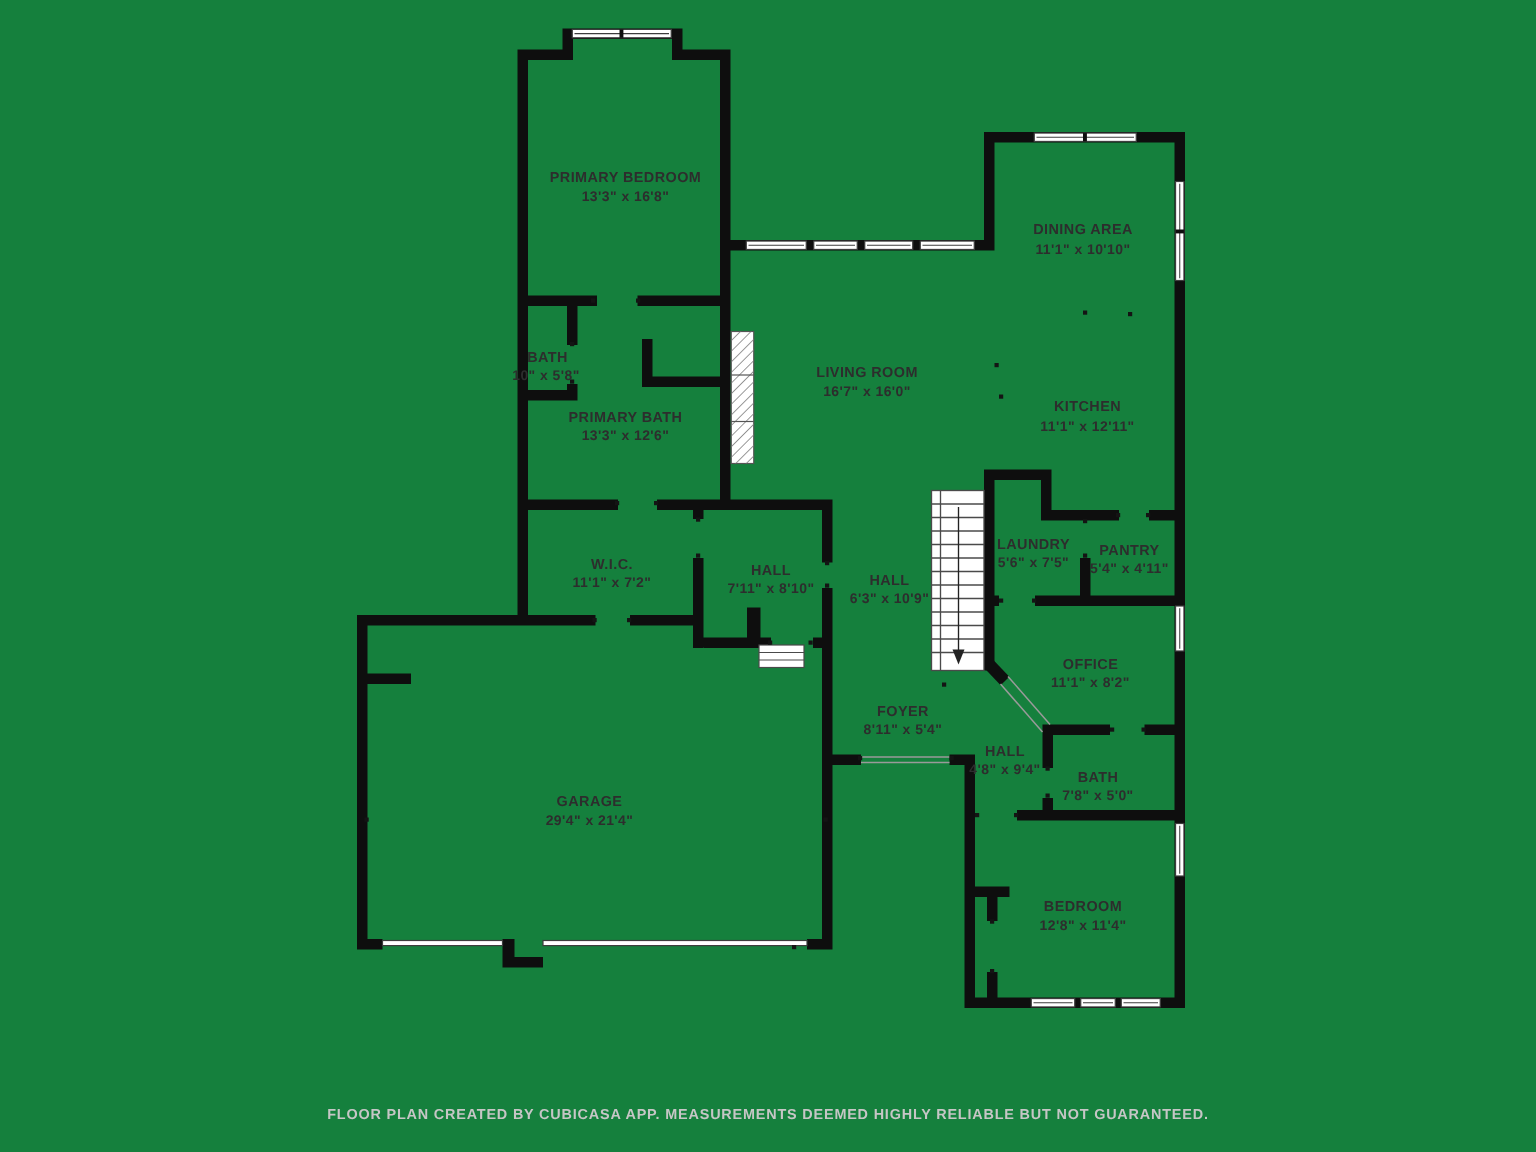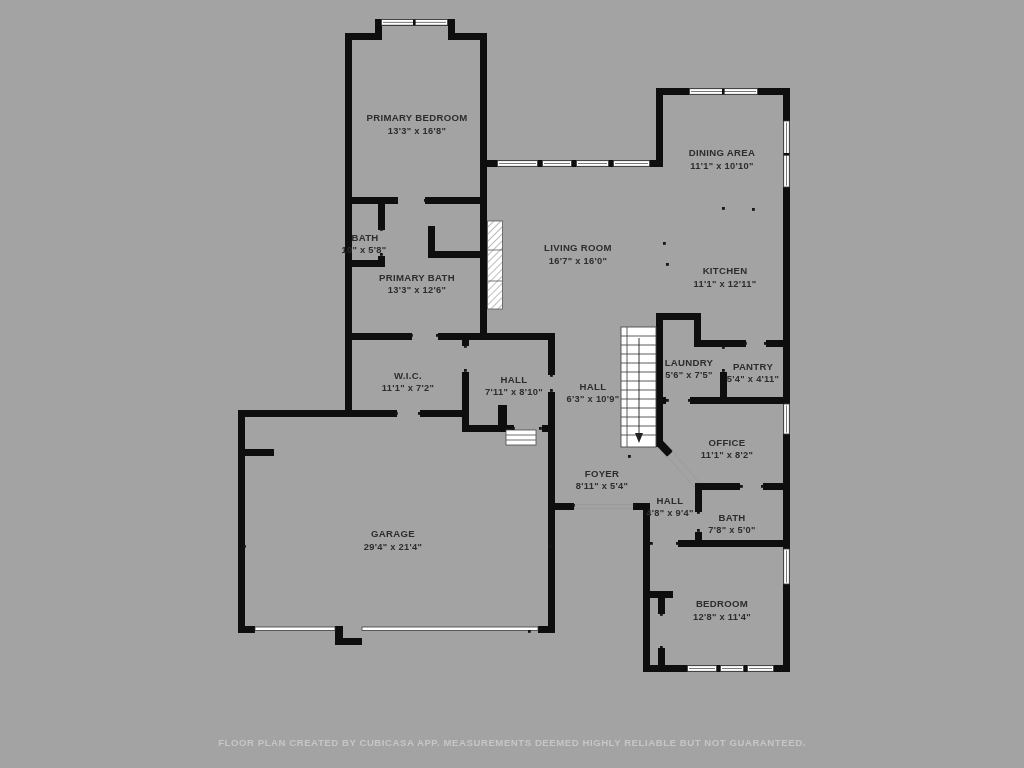--- a/index.html
+++ b/index.html
@@ -1,16 +1,16 @@
 <!DOCTYPE html>
 <html><head>
 <meta charset="utf-8">
 <style>
   html,body{margin:0;padding:0;background:#ffffff;}
-  .page{width:1024px;height:768px;background:#a3a3a3;position:relative;overflow:hidden;}
+  .page{width:1024px;height:768px;background:#15803d;position:relative;overflow:hidden;}
   svg{display:block;}
   .room-name,.room-dims{
     font-family:"Liberation Sans",sans-serif;
     font-size:9.6px;font-weight:600;fill:#2d2d2d;
     letter-spacing:0.3px;text-anchor:middle;
   }
   .room-dims{font-size:9.3px;}
   .footer-text{
     font-family:"Liberation Sans",sans-serif;
     font-size:9.6px;font-weight:600;fill:#c6c6c6;

